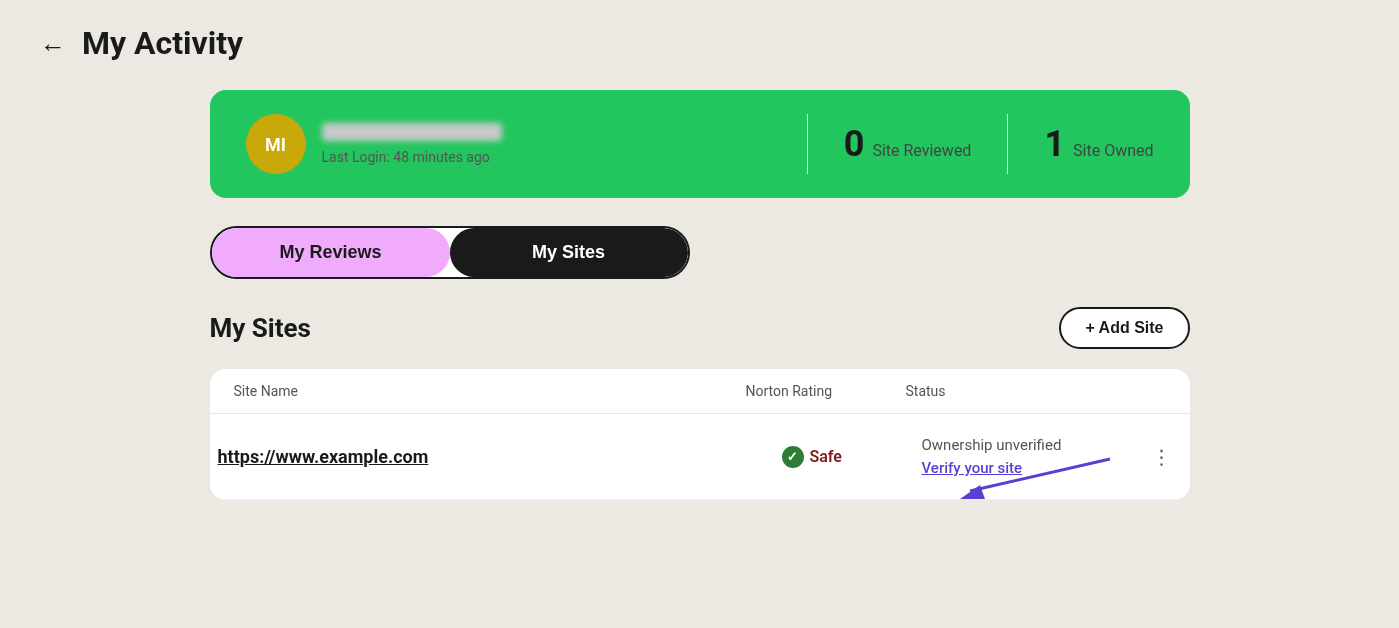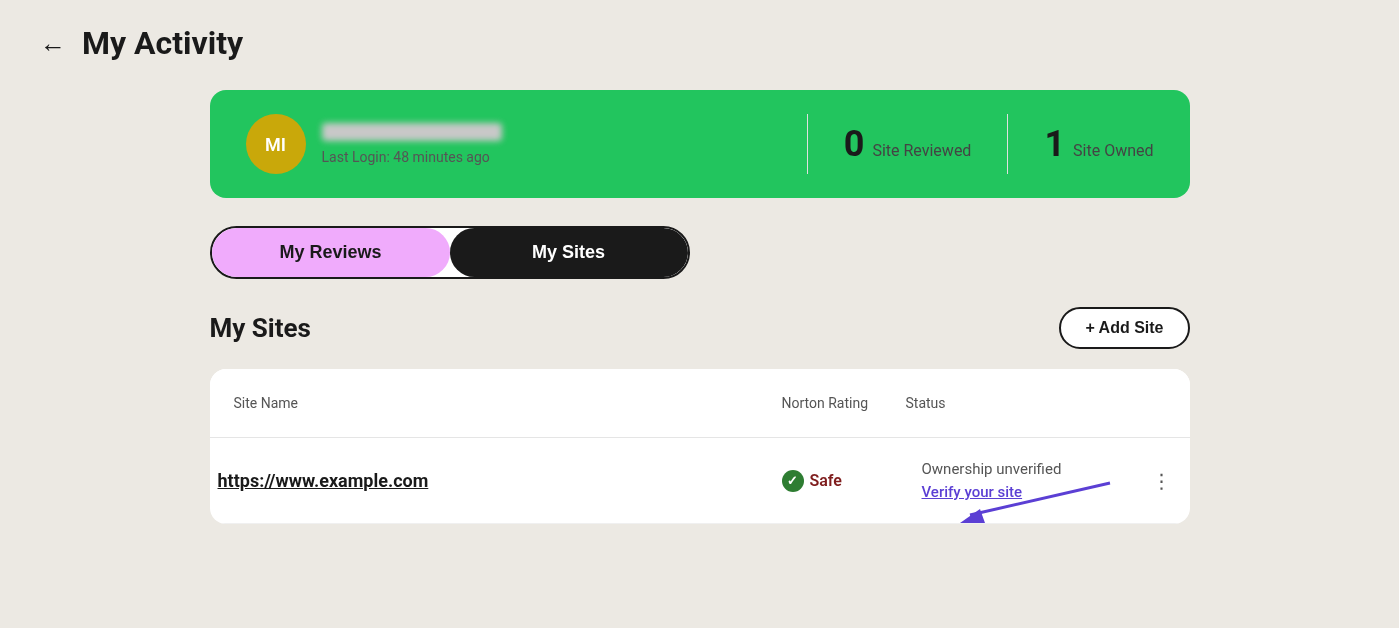--- a/index.html
+++ b/index.html
@@ -185,34 +185,34 @@
     
     .sites-table {
       background: #ffffff;
       border-radius: 16px;
       overflow: hidden;
     }
 
     .table-header {
       display: flex;
       align-items: center;
-      padding: 26px 24px;
+      padding: 14px 24px;
       border-bottom: 1px solid #e5e5e5;
       background: #ffffff;
     }
 
     .col-site-name {
       flex: 1;
       font-size: 14px;
       color: #555;
       font-weight: 400;
     }
 
     .col-norton-rating {
-      width: 124px;
+      width: 160px;
       font-size: 14px;
       color: #555;
       font-weight: 400;
     }
 
     .col-status {
       width: 220px;
       font-size: 14px;
       color: #555;
       font-weight: 400;

